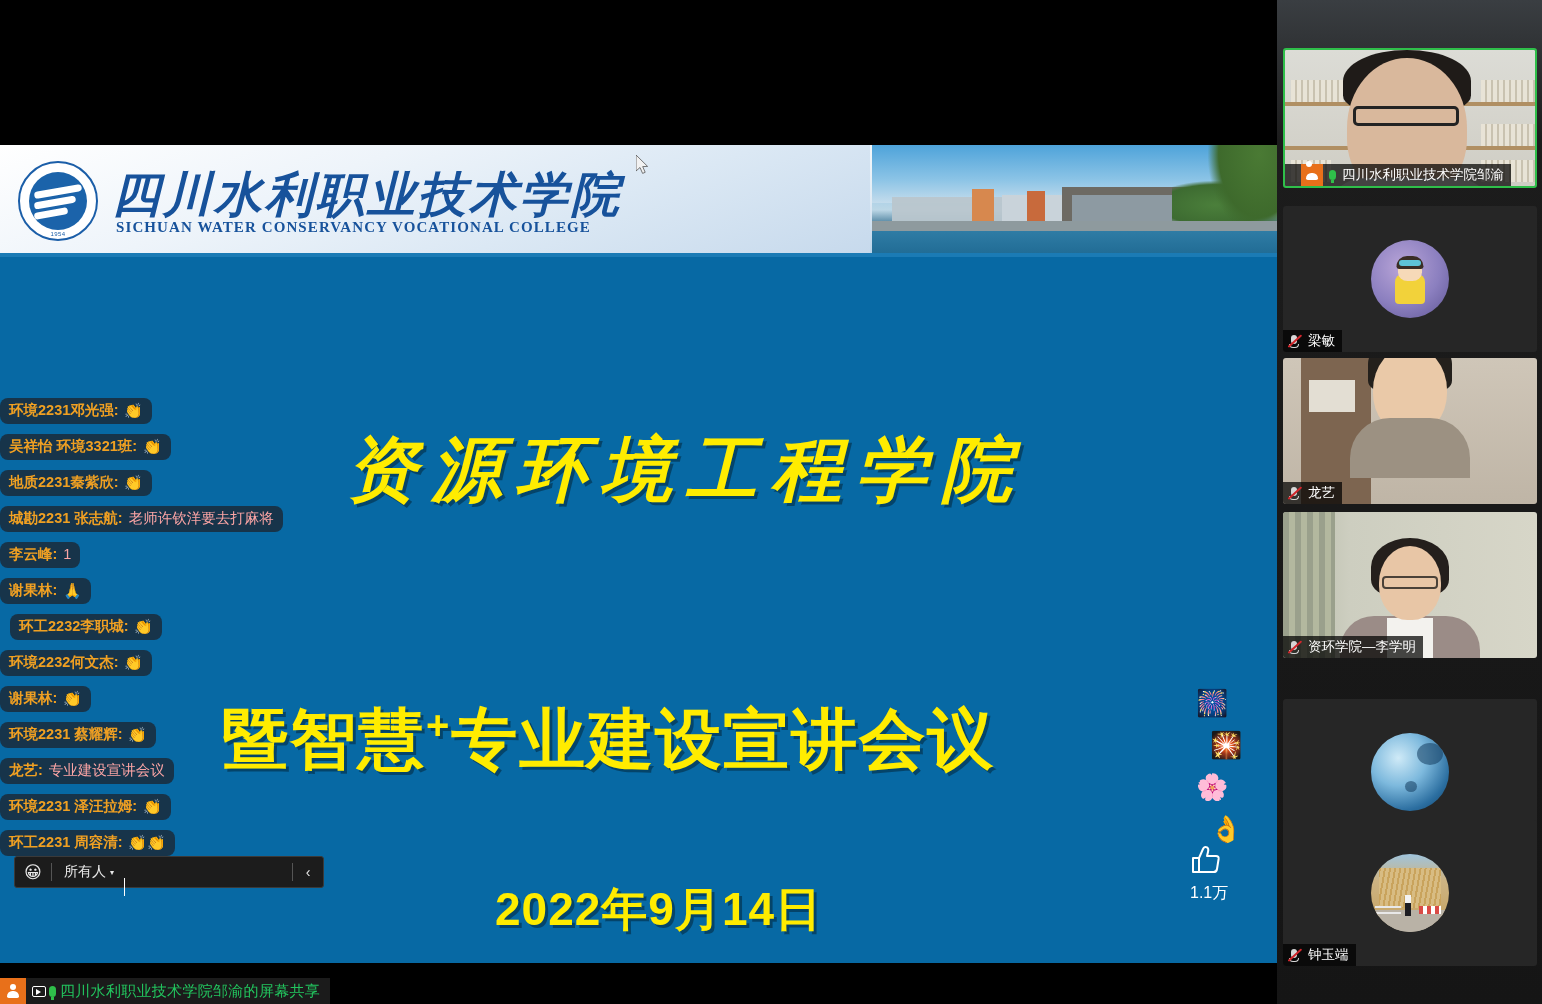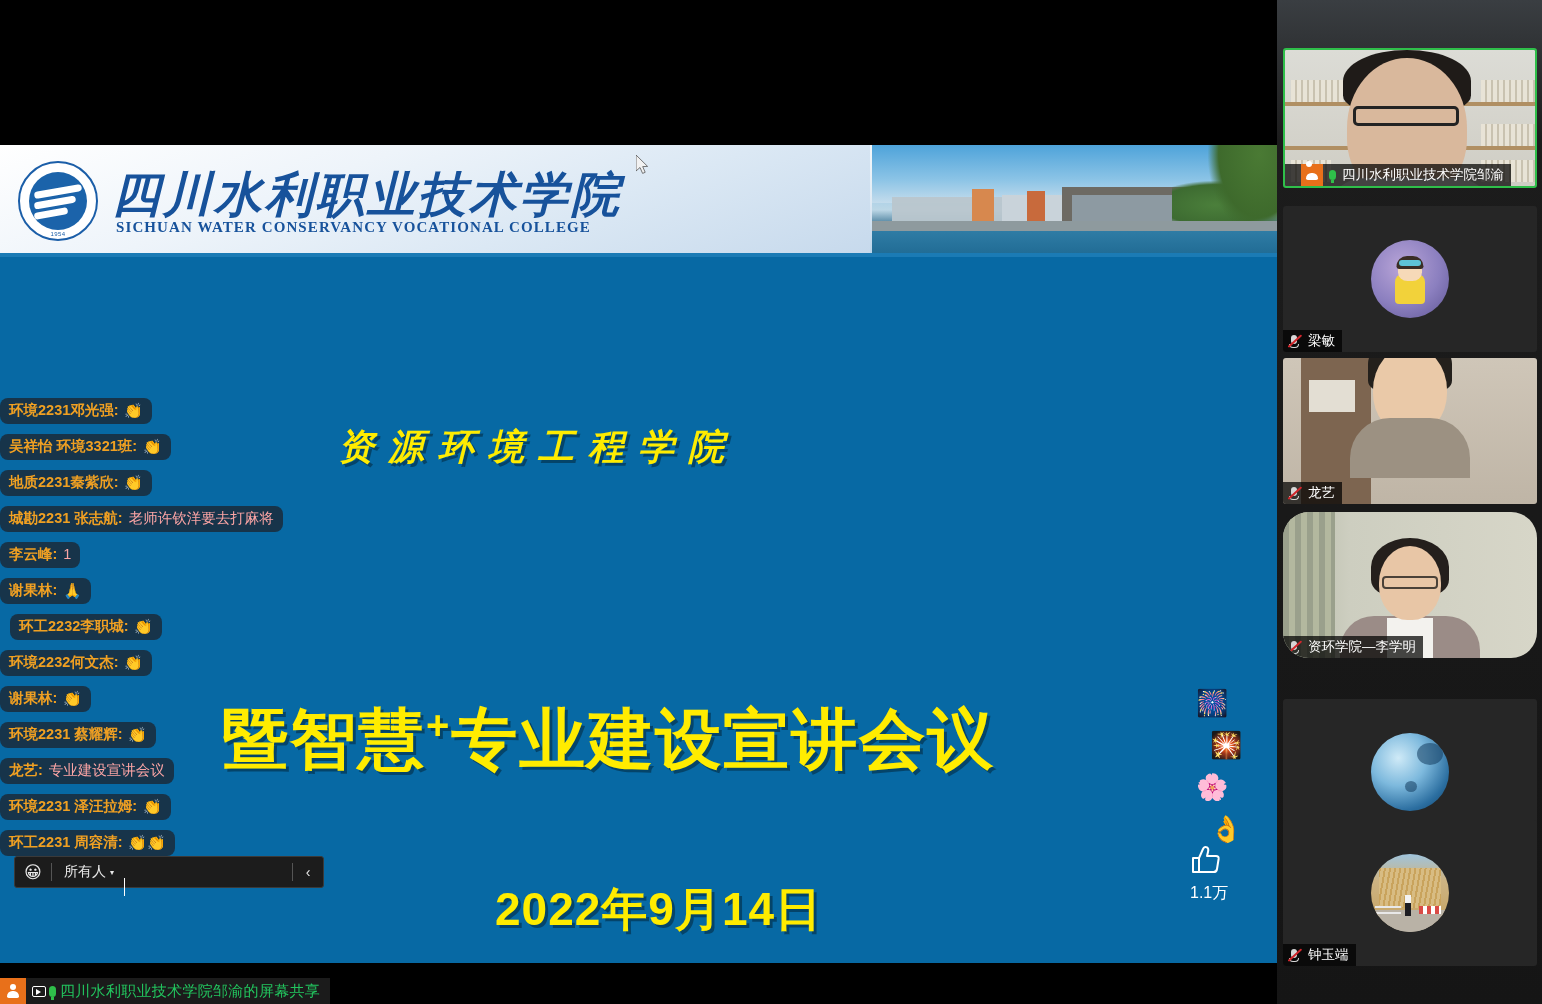--- a/index.html
+++ b/index.html
@@ -85,21 +85,21 @@
   #campus .water{ position:absolute; left:0; top:86px; width:100%; height:26px;
     background:linear-gradient(180deg,#2f7ca5 0%,#1f6a93 100%); }
   #header-divider{ position:absolute; left:0; top:108px; width:1277px; height:4px; background:#1b7bb5; }
 
   
   .slide-txt{
     position:absolute; color:#ffec00; white-space:nowrap;
     text-shadow:3px 3px 0 rgba(0,0,0,.35);
   }
   #t-college{
-    left:338px; top:278px; font-size:36px; font-weight:bold; font-style:italic;
+    left:346px; top:278px; font-size:71px; font-weight:bold; font-style:italic;
     letter-spacing:14px; font-family:"Liberation Serif","DejaVu Serif",serif;
   }
   #t-line1{ left:295px; top:415px; font-size:66px; font-weight:bold; letter-spacing:2px; }
   #t-line2{ left:222px; top:550px; font-size:66px; font-weight:bold; letter-spacing:2px; }
   #t-line2 sup{ font-size:40px; vertical-align:super; }
   #t-date{ left:495px; top:734px; font-size:46px; font-weight:bold; letter-spacing:1px; }
 
   
   #cursor{ position:absolute; left:636px; top:155px; width:14px; height:20px; }
 
@@ -516,21 +516,21 @@
         </div>
         <div class="nameplate">
           <div class="mic-off">
             <div class="m"></div>
             <div class="base"></div>
             <div class="slash"></div>
           </div>
           <span class="nm">龙艺</span>
         </div>
       </div>
-      <div class="tile" style="top: 512px; height: 146px; border-radius: 26px;">
+      <div class="tile" style="top: 512px; height: 146px;">
         <div class="cam-p2">
           <div class="curtain"></div>
           <div class="jacket"></div>
           <div class="blouse"></div>
           <div class="hair"></div>
           <div class="head"></div>
           <div class="glasses"></div>
         </div>
         <div class="nameplate">
           <div class="mic-off">

